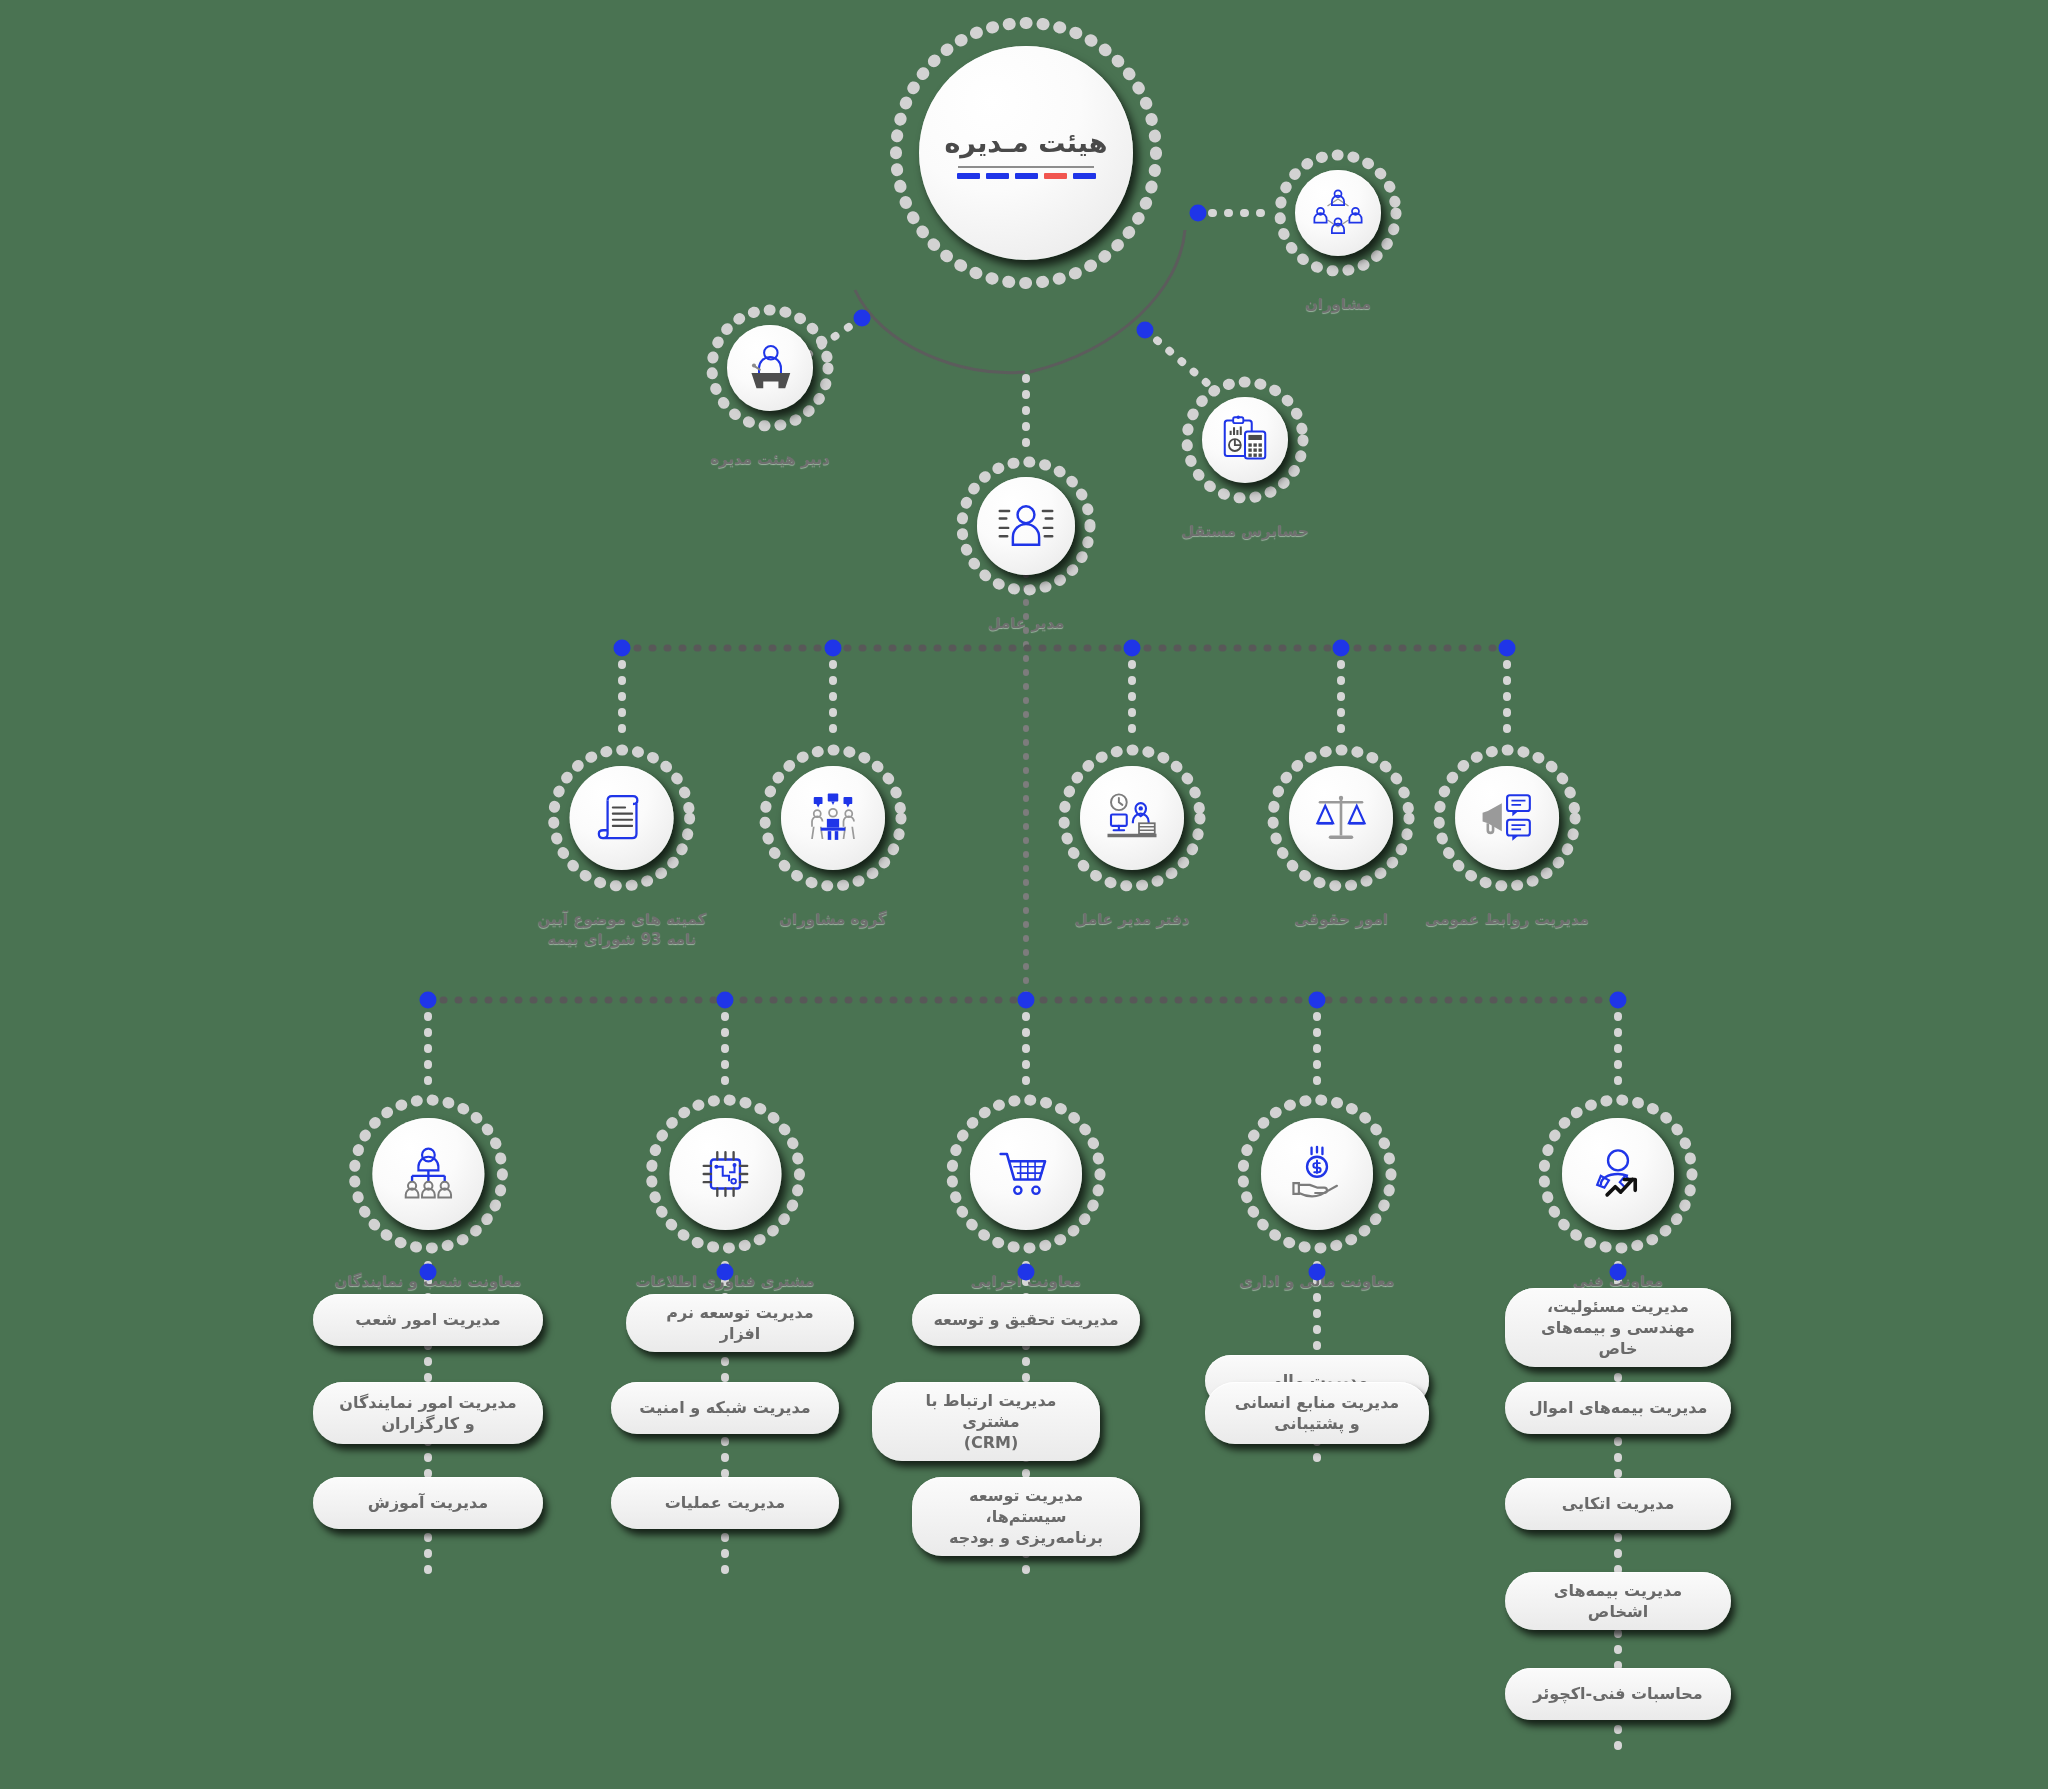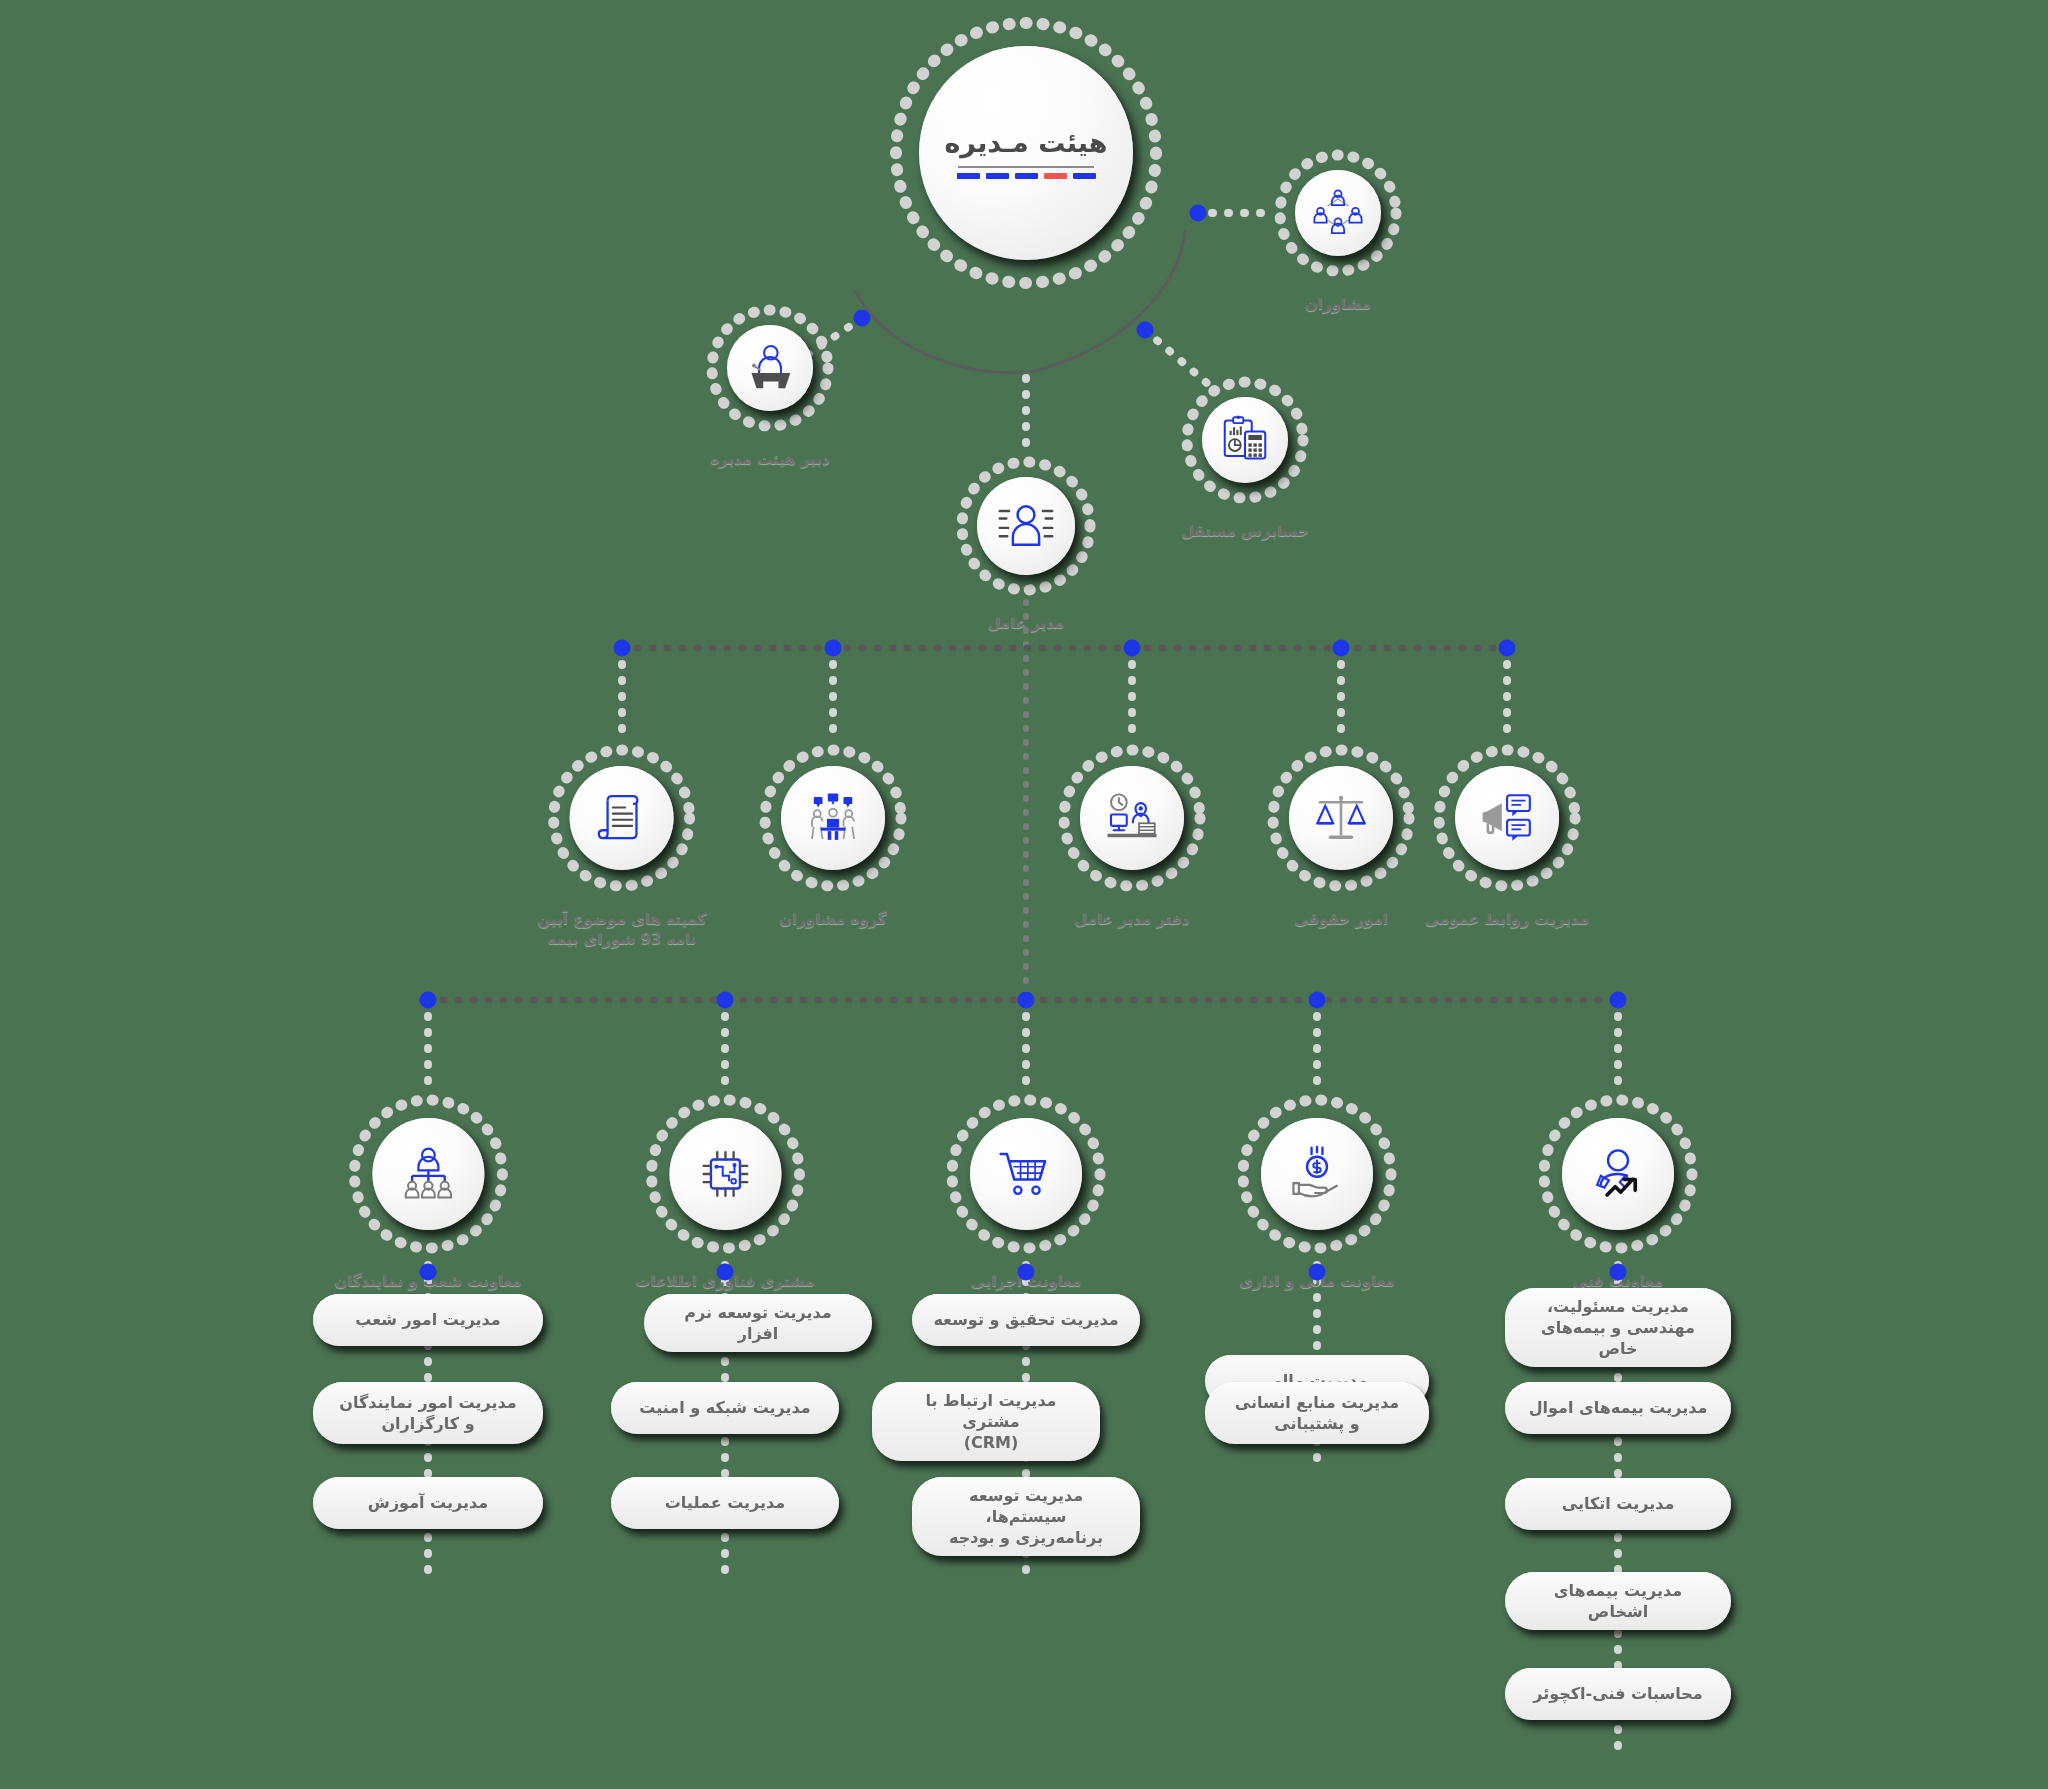--- a/index.html
+++ b/index.html
@@ -548,21 +548,21 @@
       </div>
     </div>
     <div class="caption caption-sm">معاونت فنی</div>
   </div>
 
   <div class="pill" style="left:428px; top:1294px; width:230px;">مدیریت امور شعب</div>
   <div class="pill two-line" style="left:428px; top:1382px; width:230px;">مدیریت امور نمایندگان
 و کارگزاران</div>
   <div class="pill" style="left:428px; top:1477px; width:230px;">مدیریت آموزش</div>
 
-  <div class="pill" style="left:758px; top:1294px; width:228px;">مدیریت توسعه نرم افزار</div>
+  <div class="pill" style="left:740px; top:1294px; width:228px;">مدیریت توسعه نرم افزار</div>
   <div class="pill" style="left:725px; top:1382px; width:228px;">مدیریت شبکه و امنیت</div>
   <div class="pill" style="left:725px; top:1477px; width:228px;">مدیریت عملیات</div>
 
   <div class="pill" style="left:1026px; top:1294px; width:228px;">مدیریت تحقیق و توسعه</div>
   <div class="pill two-line" style="left:986px; top:1382px; width:228px;padding-left:28px;">مدیریت ارتباط با مشتری
 (CRM)</div>
   <div class="pill two-line" style="left:1026px; top:1477px; width:228px;">مدیریت توسعه سیستم‌ها،
 برنامه‌ریزی و بودجه</div>
 
   <div class="pill" style="left:1317px; top:1355px; width:224px;">مدیریت مالی</div>

